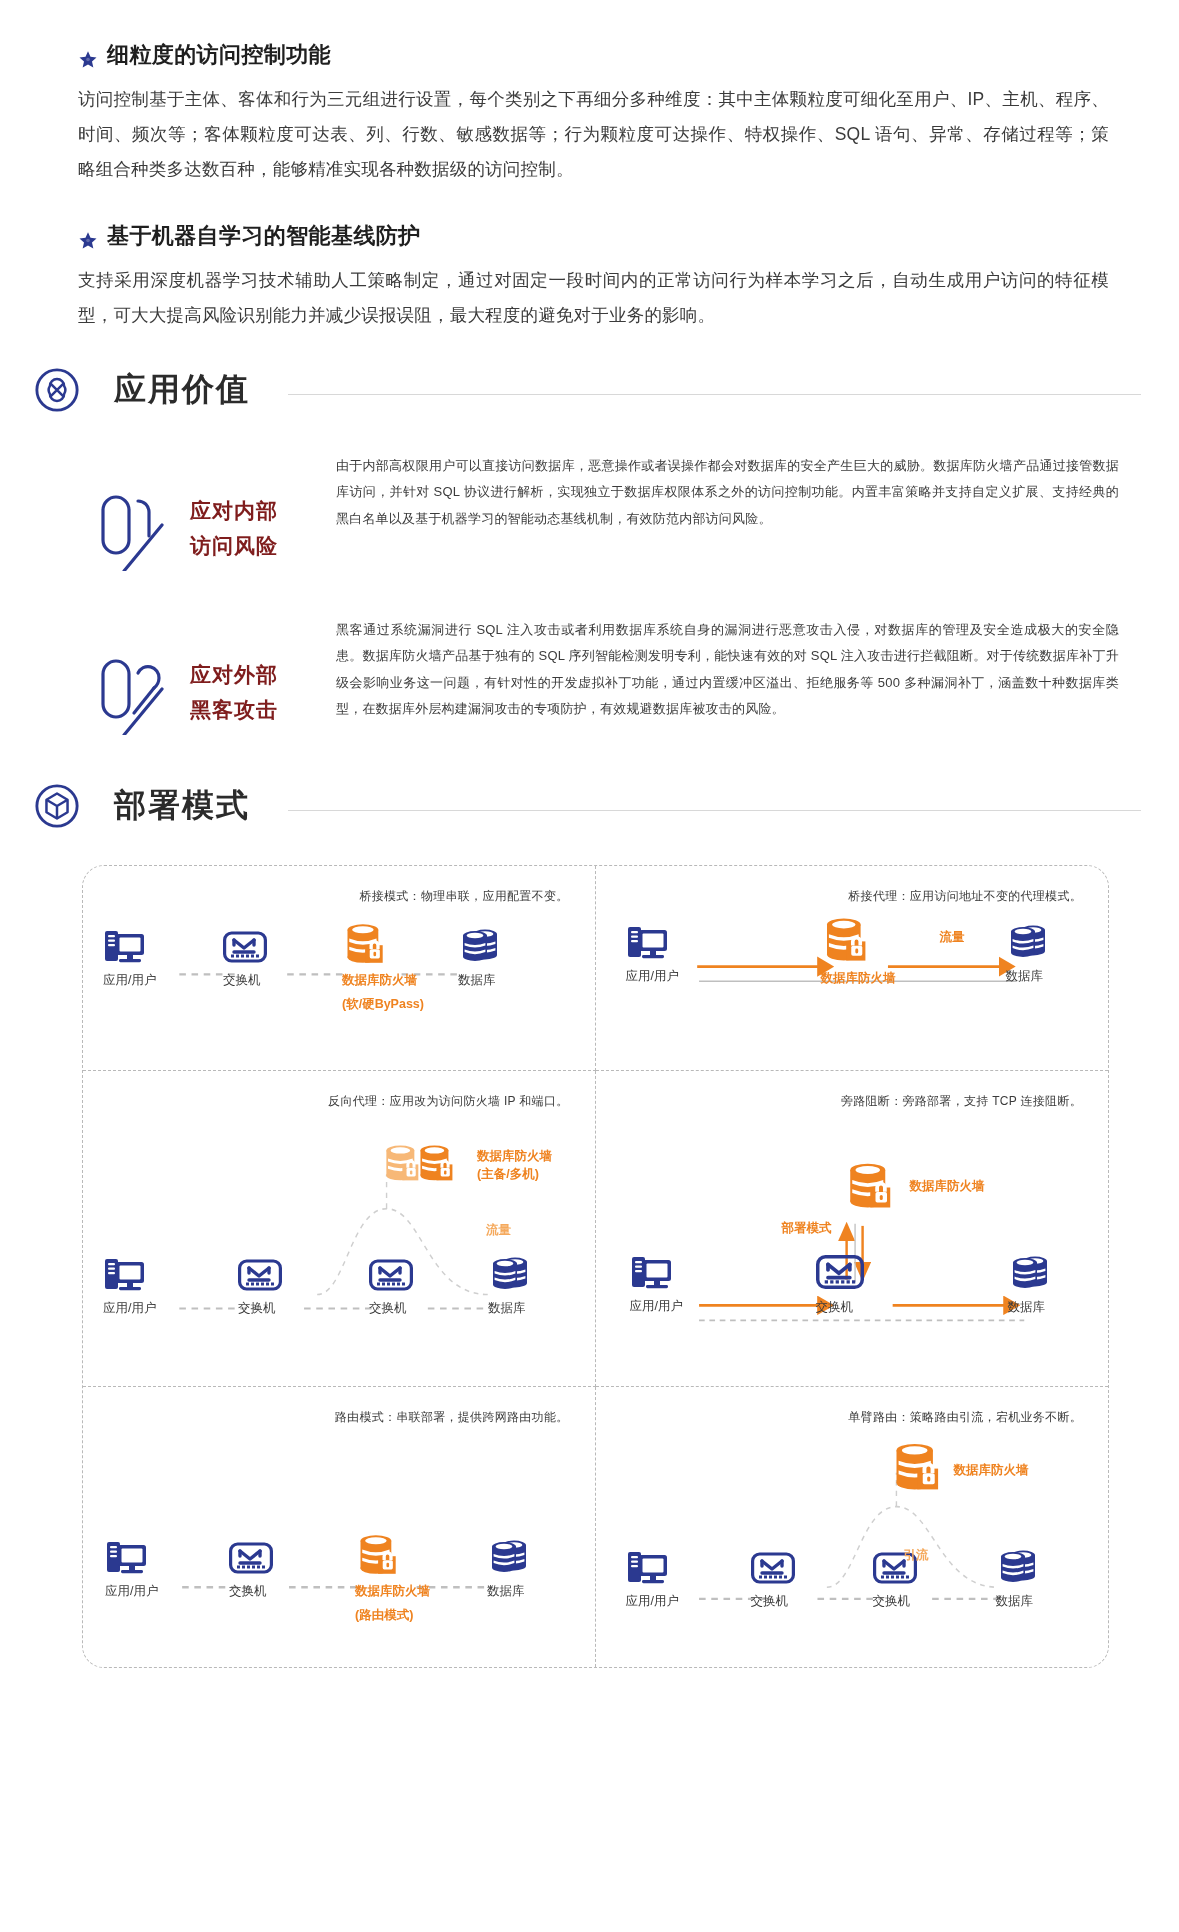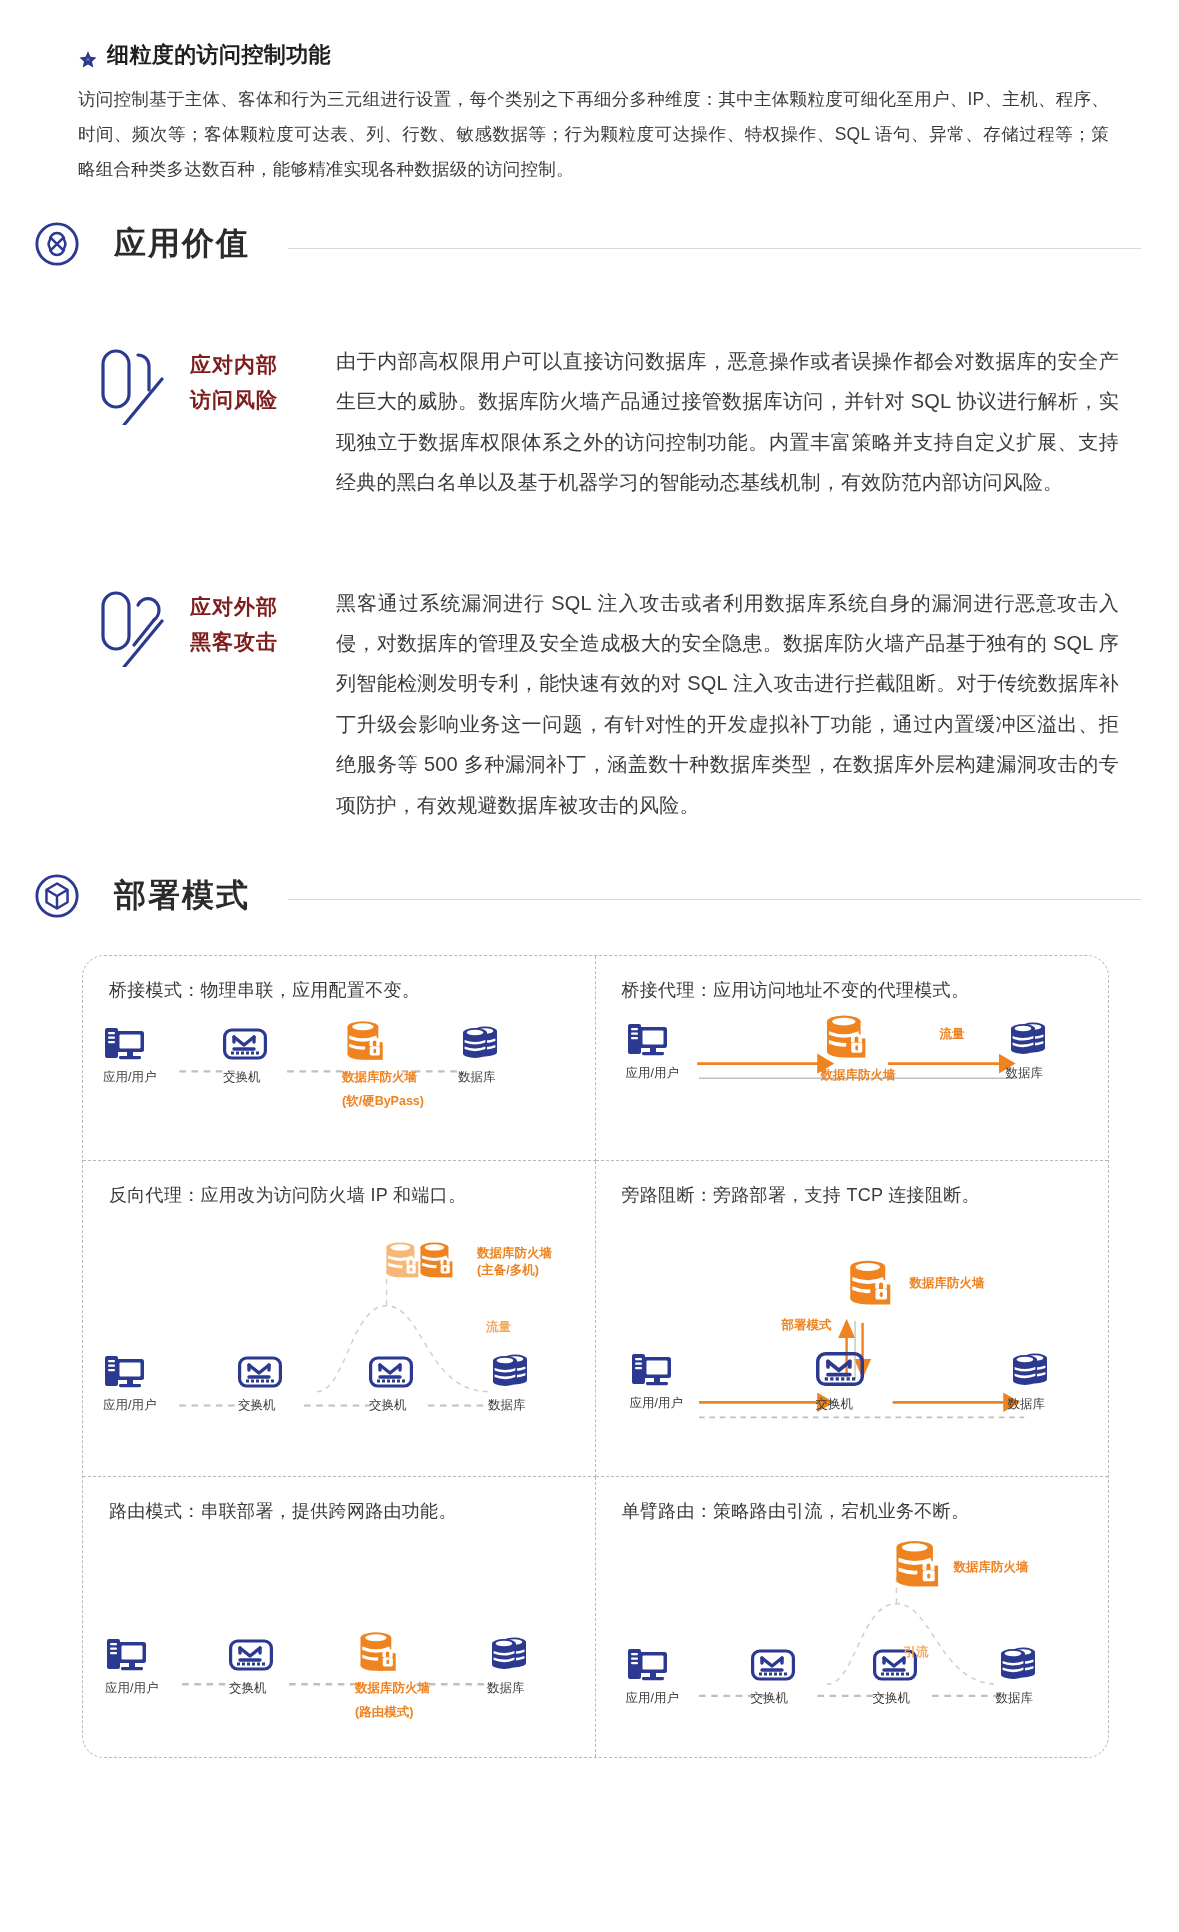--- a/index.html
+++ b/index.html
@@ -83,51 +83,51 @@
   .value-label {
     font-size: 21px;
     font-weight: bold;
     color: #7f1d1d;
     line-height: 1.65;
     letter-spacing: 1px;
     white-space: nowrap;
   }
   .value-text {
     flex: 1 1 auto;
-    font-size: 20px;
+    font-size: 13px;
     line-height: 2.02;
     color: #3b3b3b;
     text-align: justify;
     padding-right: 24px;
     letter-spacing: .2px;
-    margin-top: 34px;
   }
 
   
   .deploy-wrap { padding: 10px 70px 0 82px; }
   .deploy-grid {
     border: 1px dashed #b9b9b9;
     border-radius: 22px;
     display: grid;
     grid-template-columns: 1fr 1fr;
     grid-template-rows: 205px 316px 280px;
     background: #fff;
   }
   .cell {
     position: relative;
     padding: 22px 26px 14px 26px;
     overflow: hidden;
   }
   .cell.b-right { border-right: 1px dashed #b9b9b9; }
   .cell.b-bottom { border-bottom: 1px dashed #b9b9b9; }
   .cell-title {
-    font-size: 18px;
+    font-size: 12px;
     color: #3b3b3b;
     letter-spacing: .3px;
     white-space: nowrap;
+    text-align: right;
   }
   .stage { position: relative; width: 100%; height: 100%; }
 
   
   .node {
     position: absolute;
     display: flex;
     flex-direction: column;
     align-items: flex-start;
     width: 108px;
@@ -261,20 +261,30 @@
       <div class="feature-head">
         <svg class="star-icon" viewBox="0 0 24 24">
           <path d="M12 1.6 L15 8.2 L22.2 9.0 L16.8 13.8 L18.4 21 L12 17.3 L5.6 21 L7.2 13.8 L1.8 9.0 L9 8.2 Z" fill="#2b3990"></path>
           <circle cx="12" cy="11.4" r="2.2" fill="#ffffff" opacity="0.25"></circle>
         </svg>
         <div class="feature-title">细粒度的访问控制功能</div>
       </div>
       <p class="feature-body">访问控制基于主体、客体和行为三元组进行设置，每个类别之下再细分多种维度：其中主体颗粒度可细化至用户、IP、主机、程序、时间、频次等；客体颗粒度可达表、列、行数、敏感数据等；行为颗粒度可达操作、特权操作、SQL 语句、异常、存储过程等；策略组合种类多达数百种，能够精准实现各种数据级的访问控制。</p>
     </div>
 
+    <div class="feature">
+      <div class="feature-head">
+        <svg class="star-icon" viewBox="0 0 24 24">
+          <path d="M12 1.6 L15 8.2 L22.2 9.0 L16.8 13.8 L18.4 21 L12 17.3 L5.6 21 L7.2 13.8 L1.8 9.0 L9 8.2 Z" fill="#2b3990"></path>
+          <circle cx="12" cy="11.4" r="2.2" fill="#ffffff" opacity="0.25"></circle>
+        </svg>
+        <div class="feature-title">基于机器自学习的智能基线防护</div>
+      </div>
+      <p class="feature-body">支持采用深度机器学习技术辅助人工策略制定，通过对固定一段时间内的正常访问行为样本学习之后，自动生成用户访问的特征模型，可大大提高风险识别能力并减少误报误阻，最大程度的避免对于业务的影响。</p>
+    </div>
 
   </section>
 
   <div class="section-head">
     <svg class="section-icon" viewBox="0 0 48 48">
       <circle cx="24" cy="24" r="21" fill="none" stroke="#2b3990" stroke-width="3"></circle>
       <path d="M24 12.5 a7.5 7.5 0 0 1 7.5 7.5 a7.5 7.5 0 0 1 0 8 a7.5 7.5 0 0 1 -7.5 7.5 a7.5 7.5 0 0 1 -7.5 -7.5 a7.5 7.5 0 0 1 0 -8 a7.5 7.5 0 0 1 7.5 -7.5 z" fill="none" stroke="#2b3990" stroke-width="2.6"></path>
       <path d="M17.3 17.3 L30.7 30.7 M30.7 17.3 L17.3 30.7" fill="none" stroke="#2b3990" stroke-width="2.6" stroke-linecap="round"></path>
     </svg>
     <div class="section-title">应用价值</div>

